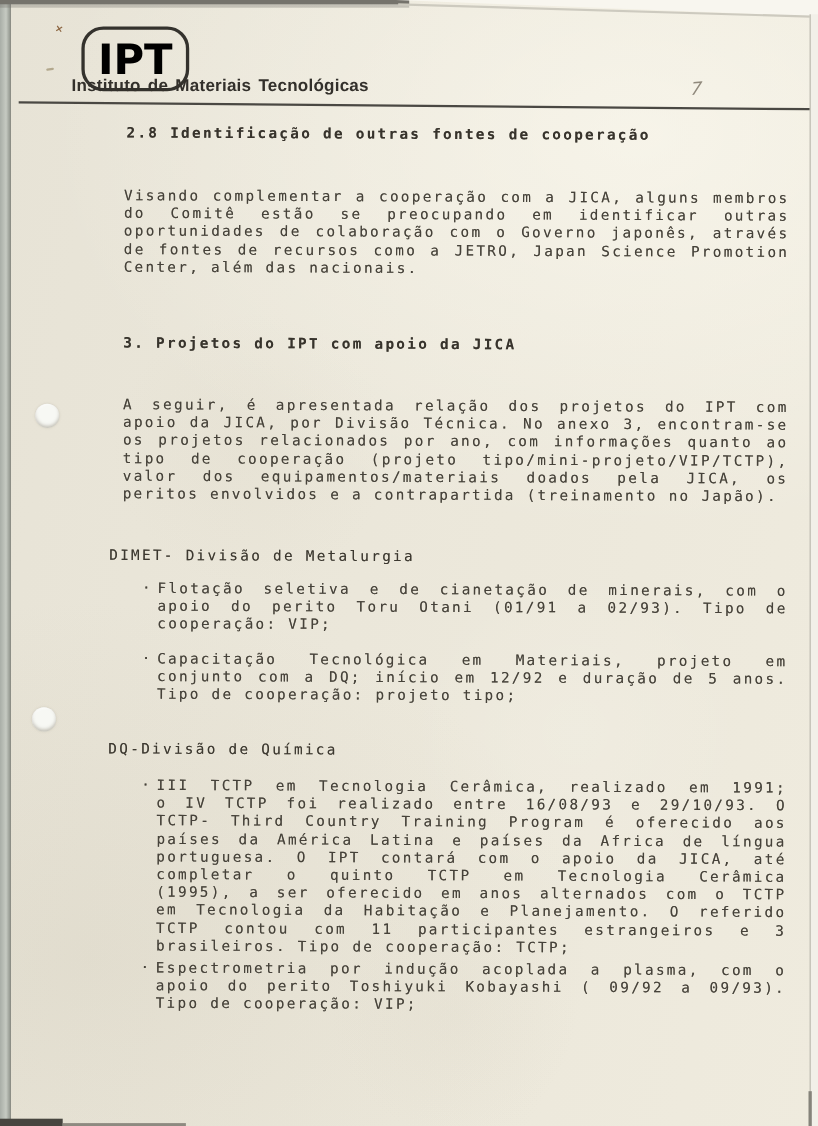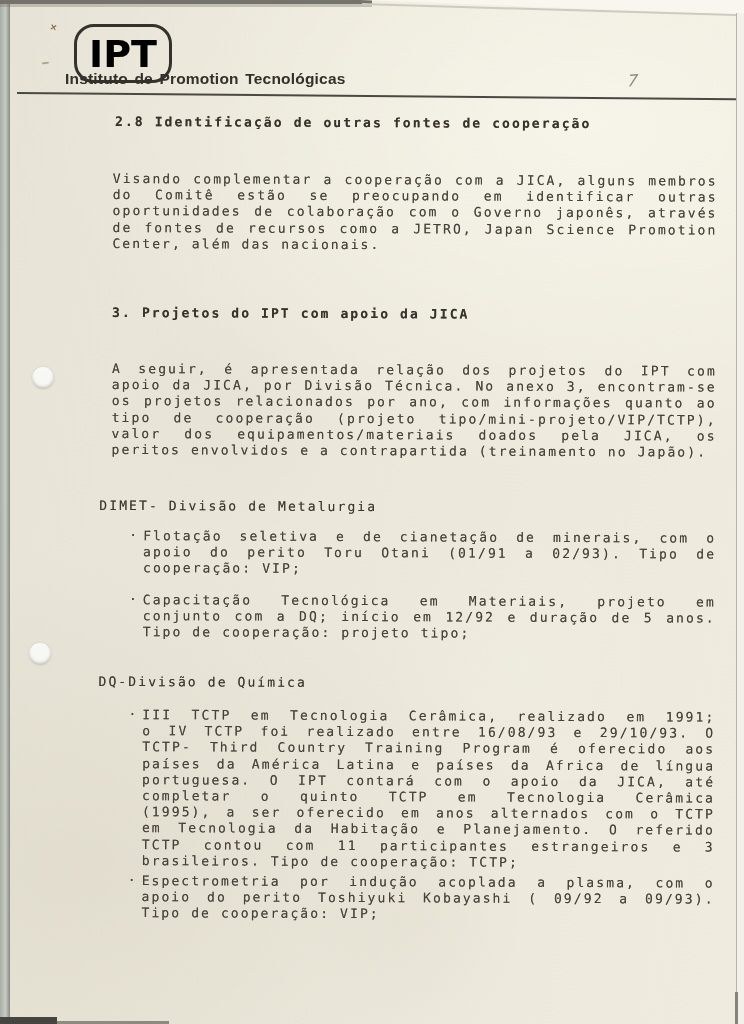--- a/index.html
+++ b/index.html
@@ -105,21 +105,21 @@
   <div class="corner-bl"></div>
   <div class="corner-bl2"></div>
   <div class="hole hole1"></div>
   <div class="hole hole2"></div>
   <span class="mark1">×</span>
   <span class="mark2"></span>
 
   <div class="logo-box">
     <span>IPT</span>
   </div>
-  <div class="inst-name">Instituto de Promotion Tecnológicas</div>
+  <div class="inst-name">Instituto de Materiais Tecnológicas</div>
   <div class="page-num">7</div>
   <div class="rule"></div>
 
   <div class="typed">
     <div class="t bold h28">2.8 Identificação de outras fontes de cooperação</div>
     <div class="t p1">
         <div class="tline">Visando complementar a cooperação com a JICA, alguns membros</div>
         <div class="tline">do Comitê estão se preocupando em identificar outras</div>
         <div class="tline">oportunidades de colaboração com o Governo japonês, através</div>
         <div class="tline">de fontes de recursos como a JETRO, Japan Science Promotion</div>

